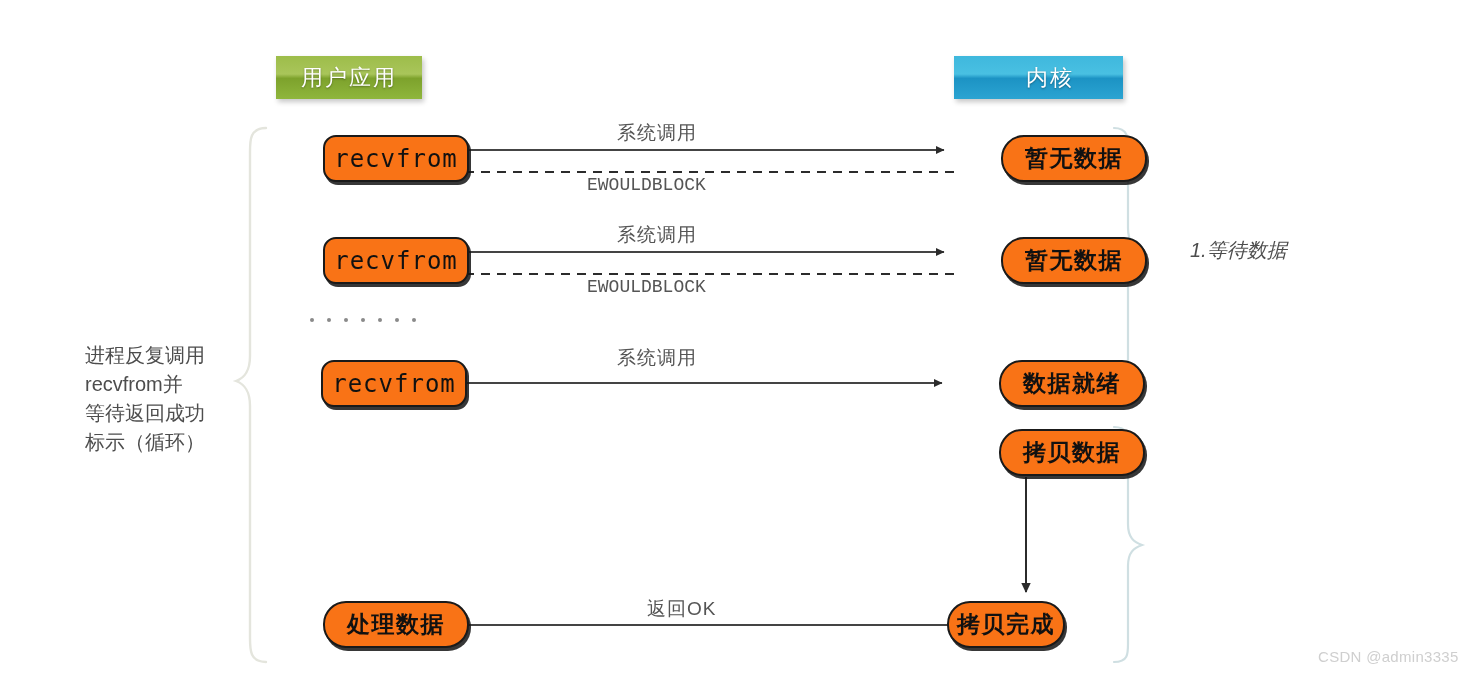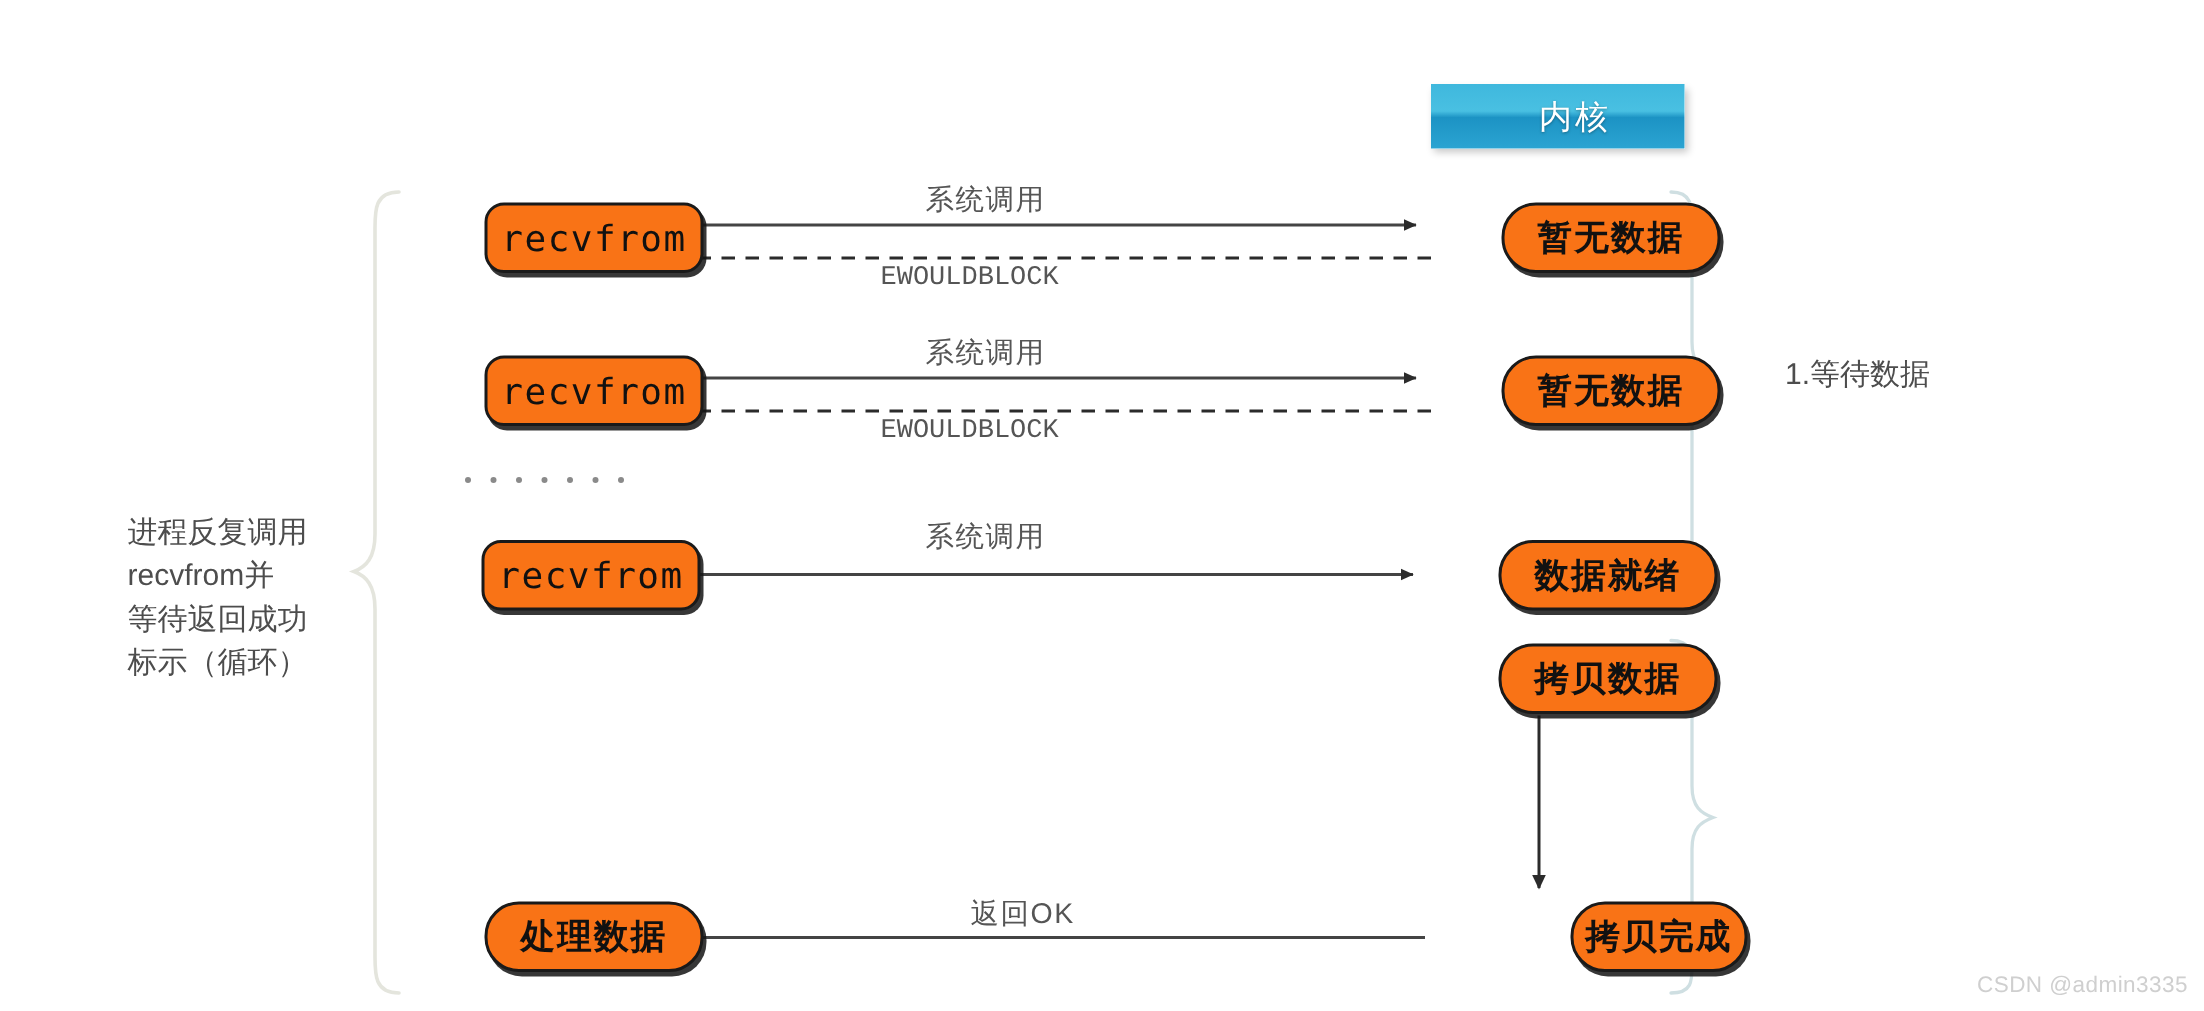--- a/index.html
+++ b/index.html
@@ -185,39 +185,40 @@
 
     <g fill="none" stroke="#cfdfe2" stroke-width="2.2" stroke-linecap="round">
       <path d="M1114,427
                C1128,427 1128,436 1128,446
                L1128,524 C1128,538 1134,542 1142,545
                C1134,548 1128,552 1128,566
                L1128,644 C1128,654 1128,662 1114,662"></path>
     </g>
   </svg>
 
+  <div class="badge badge-user">用户应用</div>
   <div class="badge badge-kernel">内核</div>
 
   <div class="node mono" style="left:276px; top:135px; width:146px; height:47px;">recvfrom</div>
 
   <div class="node mono" style="left:276px; top:237px; width:146px; height:47px;">recvfrom</div>
 
   <div class="node mono" style="left:274px; top:360px; width:146px; height:47px;">recvfrom</div>
 
   <div class="node cjk" style="left:276px; top:601px; width:146px; height:47px;">处理数据</div>
 
   <div class="node cjk" style="left:954px; top:135px; width:146px; height:47px;">暂无数据</div>
 
   <div class="node cjk" style="left:954px; top:237px; width:146px; height:47px;">暂无数据</div>
 
   <div class="node cjk" style="left:952px; top:429px; width:146px; height:47px;">拷贝数据</div>
 
   <div class="node cjk" style="left:952px; top:360px; width:146px; height:47px;">数据就绪</div>
 
-  <div class="node cjk" style="left:1000px; top:601px; width:118px; height:47px;">拷贝完成</div>
+  <div class="node cjk" style="left:900px; top:601px; width:118px; height:47px;">拷贝完成</div>
 
   <div class="edge-label cjk" style="left:617px; top:120px;">系统调用</div>
   <div class="edge-label mono" style="left:587px; top:175px;">EWOULDBLOCK</div>
 
   <div class="edge-label cjk" style="left:617px; top:222px;">系统调用</div>
   <div class="edge-label mono" style="left:587px; top:277px;">EWOULDBLOCK</div>
 
   <div class="edge-label cjk" style="left:617px; top:345px;">系统调用</div>
 
   <div class="edge-label cjk" style="left:637px; top:596px;margin-left:10px;">返回OK</div>
@@ -230,18 +231,18 @@
       <i></i>
       <i></i>
       <i></i>
   </div>
 
   <div class="side-note left" style="left:85px; top:341px; width:150px;">进程反复调用
 recvfrom并
 等待返回成功
 标示（循环）</div>
 
-  <div class="side-note right" style="left:1190px; top:236px; width:230px;">1.等待数据</div>
+  <div class="side-note right" style="left:1190px; top:236px; width:230px;font-style:italic;">1.等待数据</div>
 
 
   <div class="watermark" style="left:1318px; top:648px;">CSDN @admin3335</div>
 
 </div>
 
 </body></html>

